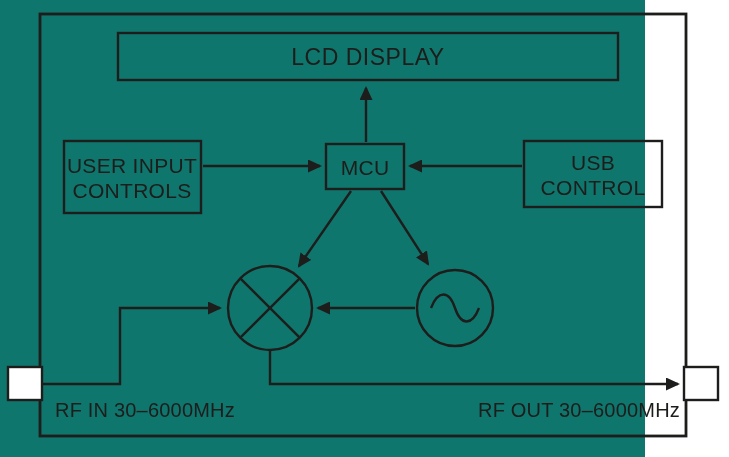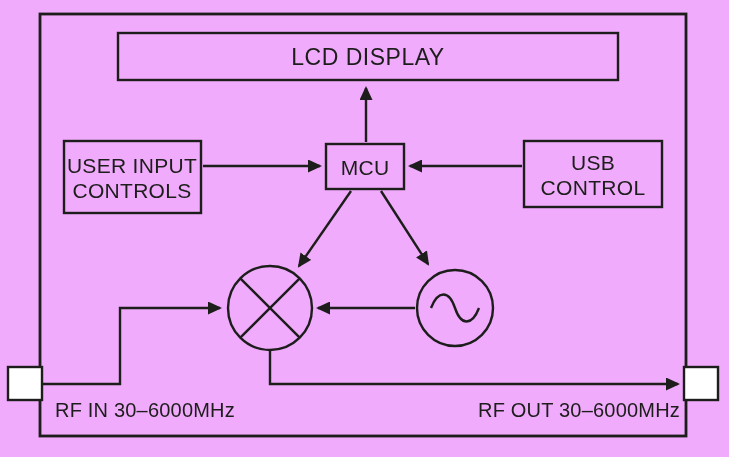--- a/index.html
+++ b/index.html
@@ -1,17 +1,17 @@
 <!DOCTYPE html>
 <html><head>
 <meta charset="utf-8">
 <style>
   html,body{margin:0;padding:0;background:#ffffff;}
   .stage{
-    width:729px;height:457px;position:relative;background:#f0abfc;
+    width:645px;height:457px;position:relative;background:#0f766e;
     font-family:"Liberation Sans",sans-serif;
   }
   svg{display:block;}
   .stroke{stroke:#1d1d1b;fill:none;stroke-width:2.4;stroke-linejoin:miter;}
   .stroke-thick{stroke:#1d1d1b;fill:none;stroke-width:2.8;}
   .connector{fill:#ffffff;stroke:#1d1d1b;stroke-width:2.4;}
   .arrow{stroke:#1d1d1b;fill:none;stroke-width:2.4;}
   text{fill:#1d1d1b;font-family:"Liberation Sans",sans-serif;}
   .t-lcd{font-size:23px;letter-spacing:0.5px;}
   .t-box{font-size:21px;letter-spacing:0.3px;}

